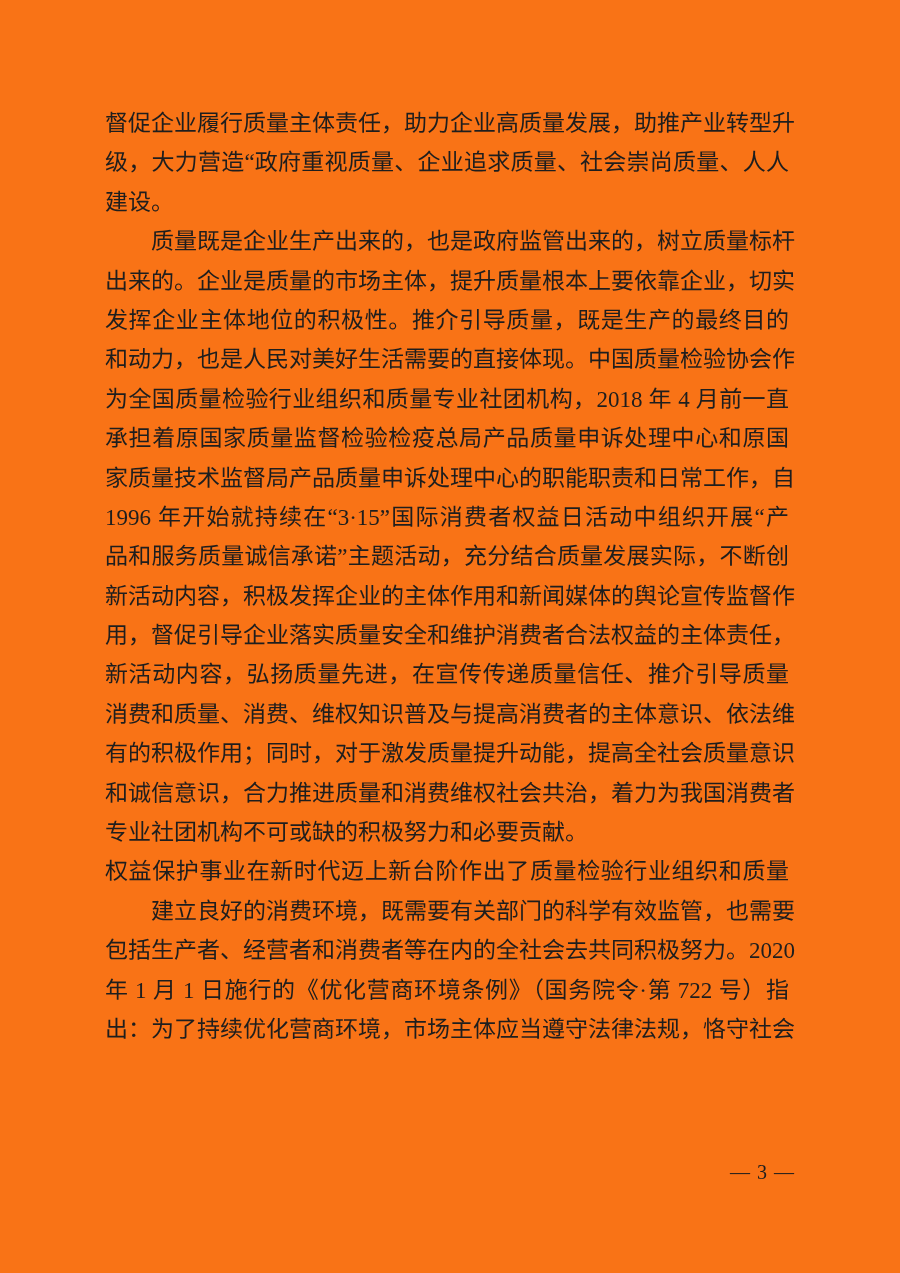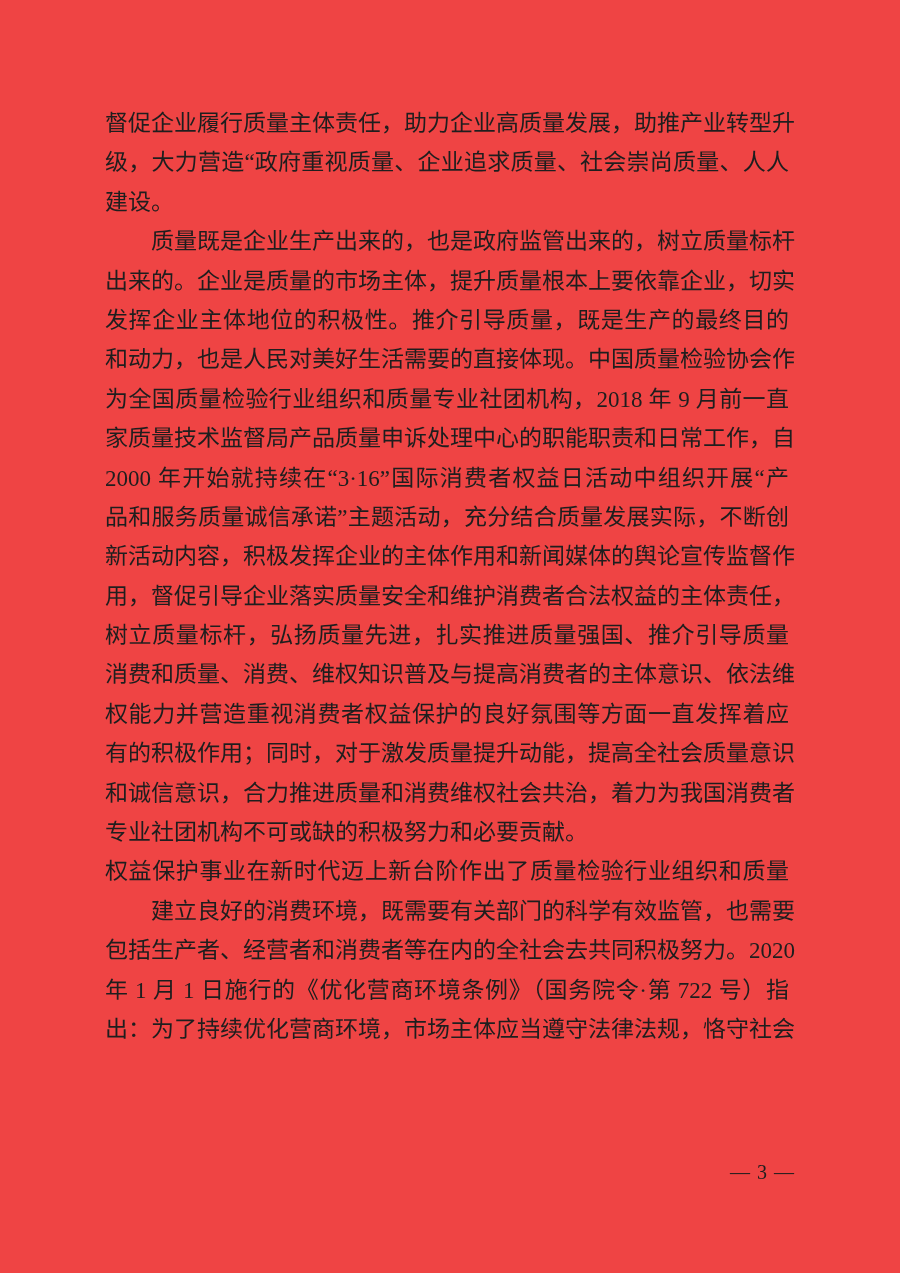--- a/index.html
+++ b/index.html
@@ -9,21 +9,21 @@
     width: 900px;
     height: 1273px;
     background: #ffffff;
     overflow: hidden;
   }
 
   .page {
     position: relative;
     width: 900px;
     height: 1273px;
-    background: #ef4444;
+    background: #f97316;
     font-family: "Liberation Serif", "DejaVu Serif", serif;
     color: #1e1e1e;
   }
 
   .text-block {
     position: absolute;
     left: 105px;
     top: 104px;
     width: 684px;
   }
@@ -71,29 +71,29 @@
 
 <div class="page">
   <div class="text-block" id="text-block">
       <div class="line">督促企业履行质量主体责任，助力企业高质量发展，助推产业转型升</div>
       <div class="line">级，大力营造“政府重视质量、企业追求质量、社会崇尚质量、人人</div>
       <div class="line para-end">建设。</div>
       <div class="line indent">质量既是企业生产出来的，也是政府监管出来的，树立质量标杆</div>
       <div class="line">出来的。企业是质量的市场主体，提升质量根本上要依靠企业，切实</div>
       <div class="line">发挥企业主体地位的积极性。推介引导质量，既是生产的最终目的</div>
       <div class="line">和动力，也是人民对美好生活需要的直接体现。中国质量检验协会作</div>
-      <div class="line">为全国质量检验行业组织和质量专业社团机构，2018 年 9 月前一直</div>
+      <div class="line">为全国质量检验行业组织和质量专业社团机构，2018 年 4 月前一直</div>
+      <div class="line">承担着原国家质量监督检验检疫总局产品质量申诉处理中心和原国</div>
       <div class="line">家质量技术监督局产品质量申诉处理中心的职能职责和日常工作，自</div>
-      <div class="line">2000 年开始就持续在“3·16”国际消费者权益日活动中组织开展“产</div>
+      <div class="line">1996 年开始就持续在“3·15”国际消费者权益日活动中组织开展“产</div>
       <div class="line">品和服务质量诚信承诺”主题活动，充分结合质量发展实际，不断创</div>
       <div class="line">新活动内容，积极发挥企业的主体作用和新闻媒体的舆论宣传监督作</div>
       <div class="line">用，督促引导企业落实质量安全和维护消费者合法权益的主体责任，</div>
-      <div class="line">树立质量标杆，弘扬质量先进，扎实推进质量强国、推介引导质量</div>
+      <div class="line">新活动内容，弘扬质量先进，在宣传传递质量信任、推介引导质量</div>
       <div class="line">消费和质量、消费、维权知识普及与提高消费者的主体意识、依法维</div>
-      <div class="line">权能力并营造重视消费者权益保护的良好氛围等方面一直发挥着应</div>
       <div class="line">有的积极作用；同时，对于激发质量提升动能，提高全社会质量意识</div>
       <div class="line">和诚信意识，合力推进质量和消费维权社会共治，着力为我国消费者</div>
       <div class="line para-end">专业社团机构不可或缺的积极努力和必要贡献。</div>
       <div class="line">权益保护事业在新时代迈上新台阶作出了质量检验行业组织和质量</div>
       <div class="line indent">建立良好的消费环境，既需要有关部门的科学有效监管，也需要</div>
       <div class="line">包括生产者、经营者和消费者等在内的全社会去共同积极努力。2020</div>
       <div class="line">年 1 月 1 日施行的《优化营商环境条例》（国务院令·第 722 号）指</div>
       <div class="line">出：为了持续优化营商环境，市场主体应当遵守法律法规，恪守社会</div>
     </div>
 

